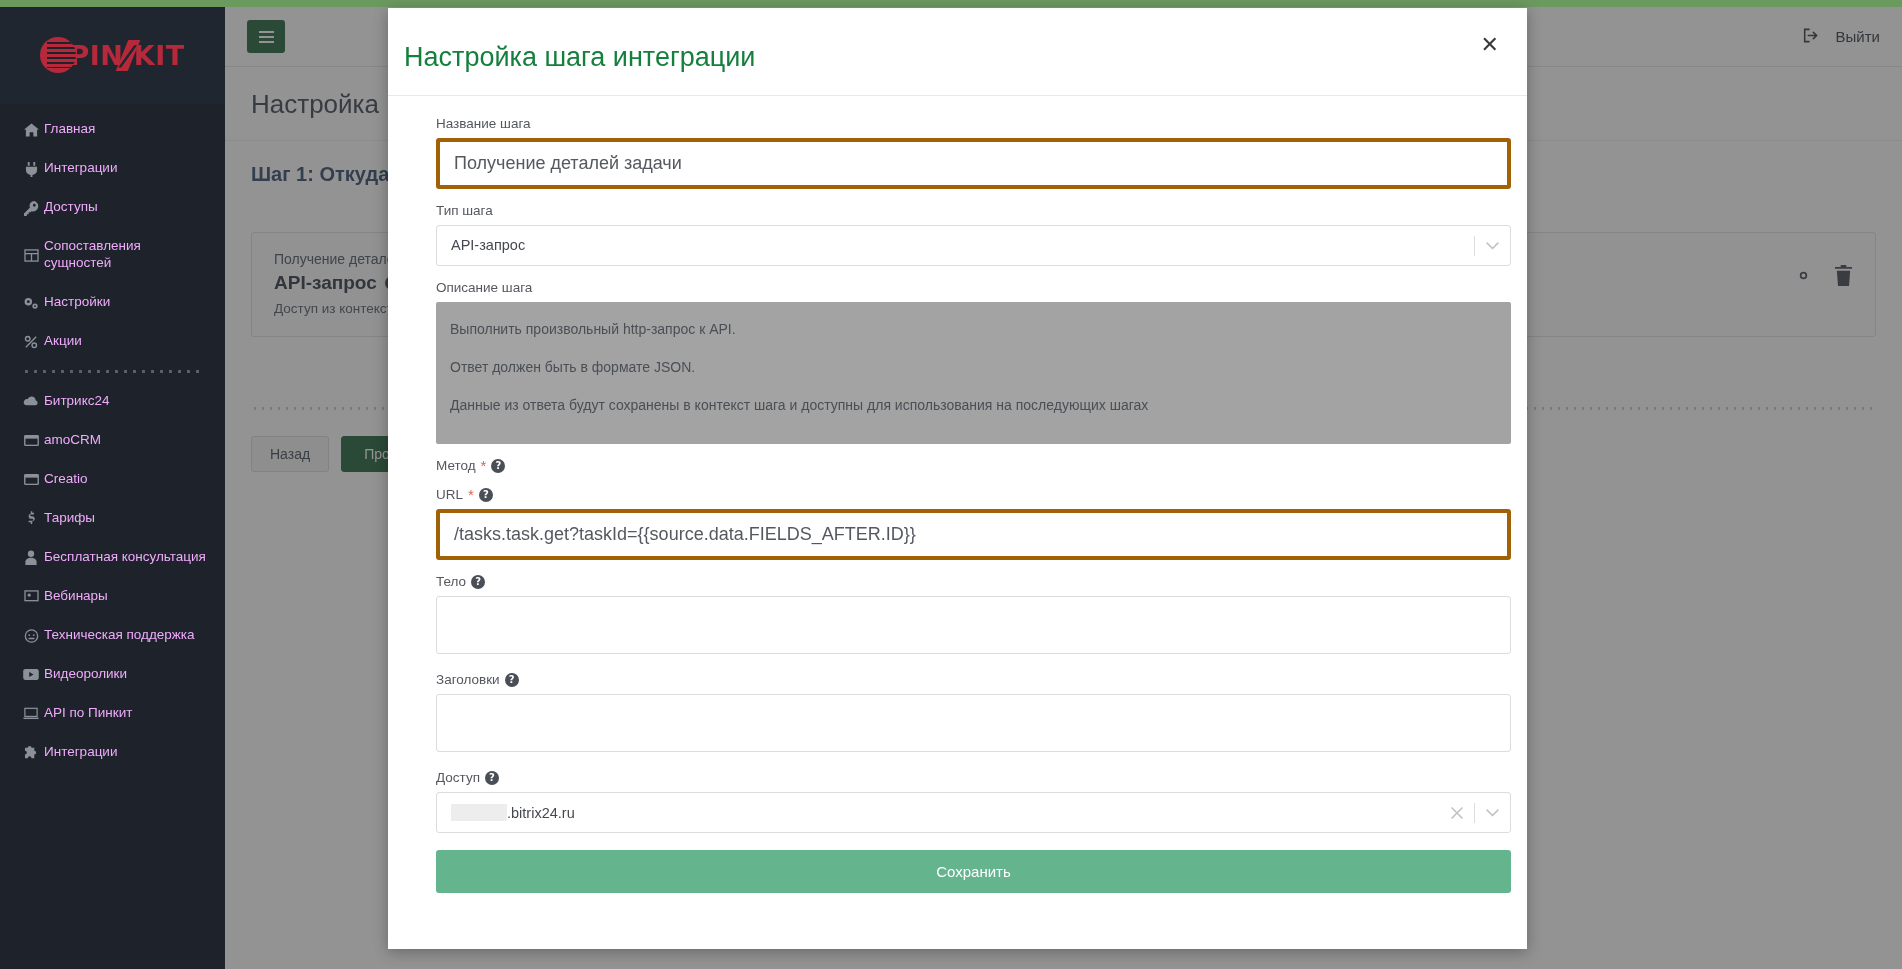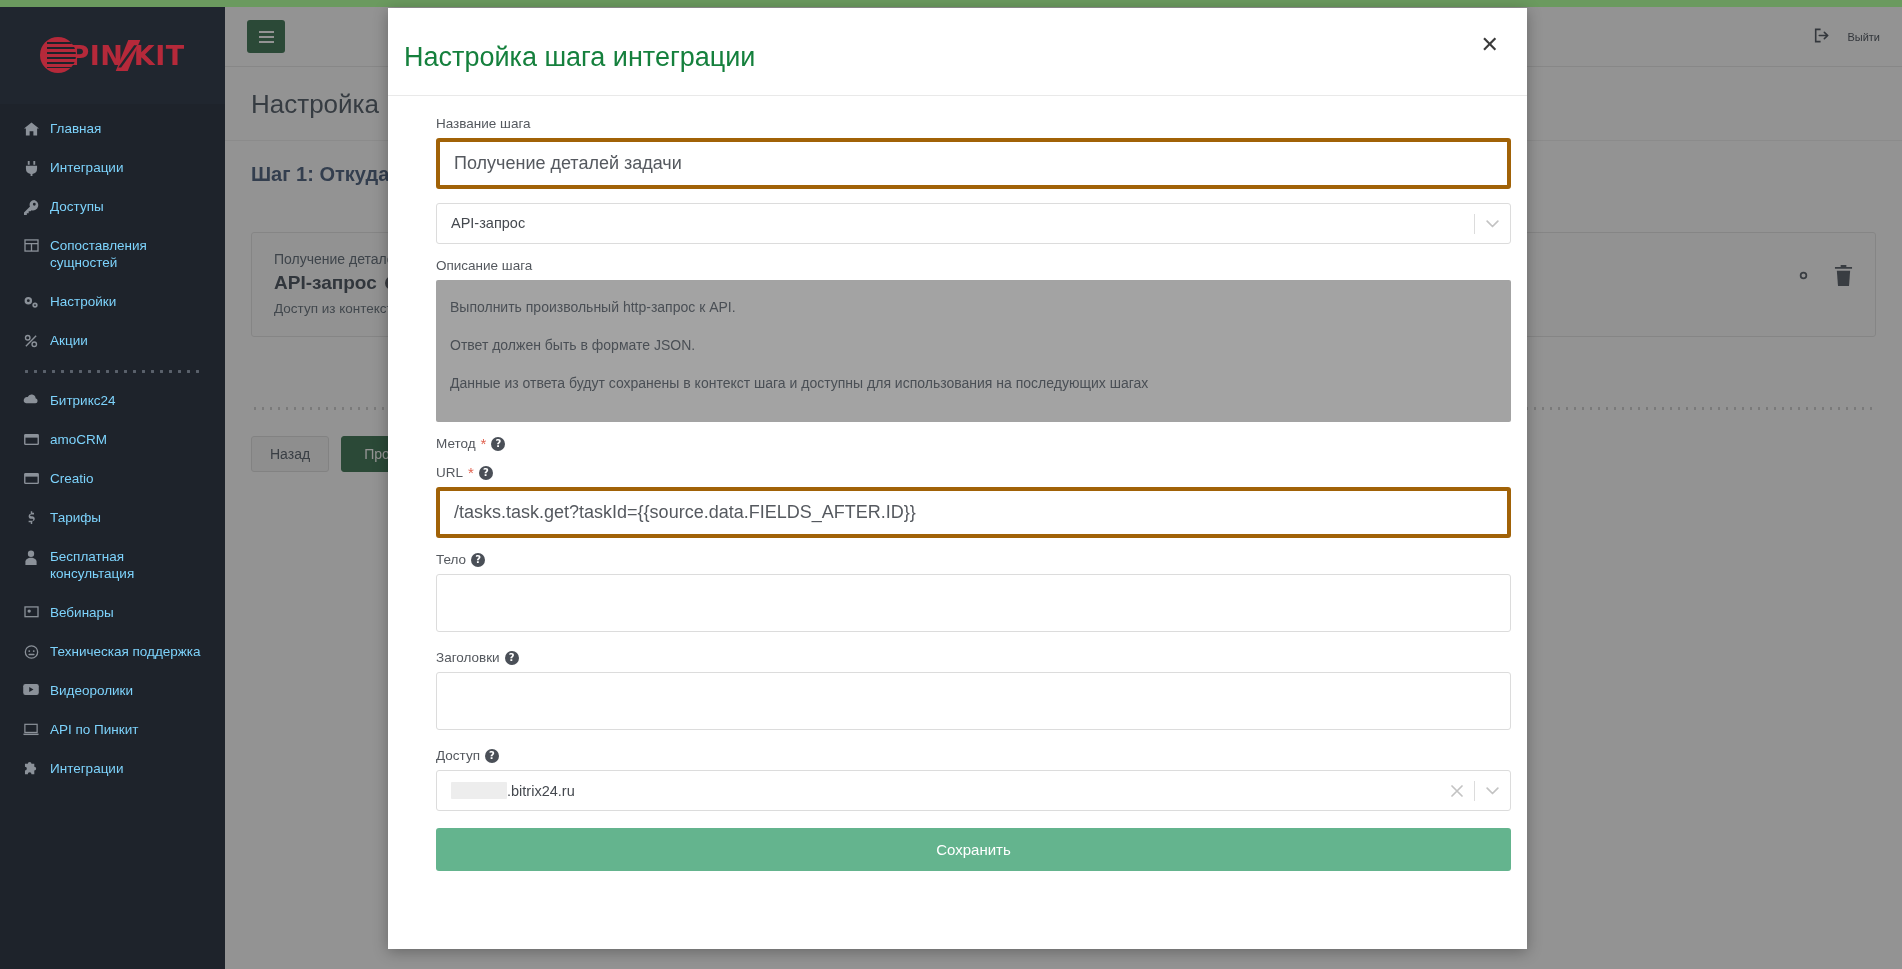--- a/index.html
+++ b/index.html
@@ -69,24 +69,24 @@
     transform: skewX(-22deg);
     background: #b5293a;
     color: #20262f;
     padding: 0 1px;
     margin: 0 -1px;
   }
 
   .nav { padding-top: 6px; }
   .nav-item {
     display: flex;
-    align-items: flex-start;
-    gap: 10px;
+    align-items: center;
+    gap: 4px;
     padding: 11px 14px 11px 22px;
-    color: #7dd3fc;
+    color: #f0abfc;
     font-size: 13.5px;
     line-height: 1.25;
     cursor: pointer;
     min-height: 39px;
   }
   .nav-ico {
     width: 18px; flex: 0 0 18px;
     text-align: center;
     font-size: 12.5px;
     color: #8b9199;
@@ -127,21 +127,21 @@
     cursor: pointer;
   }
   .burger span {
     display: block; width: 15px; height: 2px;
     background: #ffffff;
     box-shadow: 0 -5px 0 #ffffff, 0 5px 0 #ffffff;
   }
   .header-spacer { flex: 1 1 auto; }
   .logout {
     display: flex; align-items: center; gap: 17px;
-    color: #3f4650; font-size: 11px; cursor: pointer;
+    color: #3f4650; font-size: 15px; cursor: pointer;
     white-space: nowrap;
   }
 
   .page-title-bar {
     padding: 22px 26px 20px 26px;
     border-bottom: 1px solid #eeeeee;
   }
   .page-title {
     font-size: 26px; font-weight: 400; color: #45505c;
   }
@@ -592,20 +592,23 @@
     <div class="modal-body">
 
       <div class="field">
         <div class="field-label">
           <span>Название шага</span>
         </div>
         <input class="input" type="text" value="Получение деталей задачи" style="">
       </div>
 
       <div class="field">
+        <div class="field-label">
+          <span>Тип шага</span>
+        </div>
         <div class="select-wrap">
           <div class="select-box">API-запрос</div>
           <div class="select-ctrls">
             <div class="sep-v"></div>
             <div class="ctrl">
               <svg width="13" height="8" viewBox="0 0 14 9" fill="none" stroke="#c3c3c3" stroke-width="1.9" stroke-linecap="round" stroke-linejoin="round">
                   <path d="M1 1.3 7 7.3 13 1.3"></path>
                 </svg>
             </div>
           </div>

